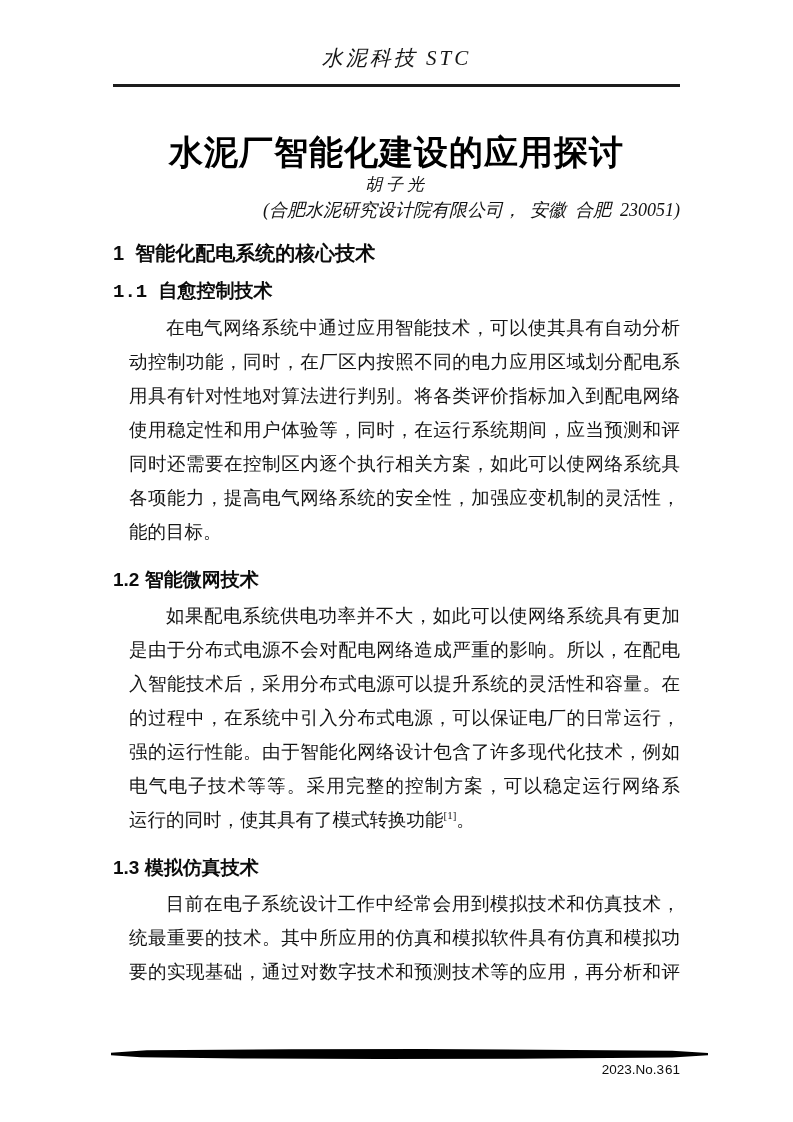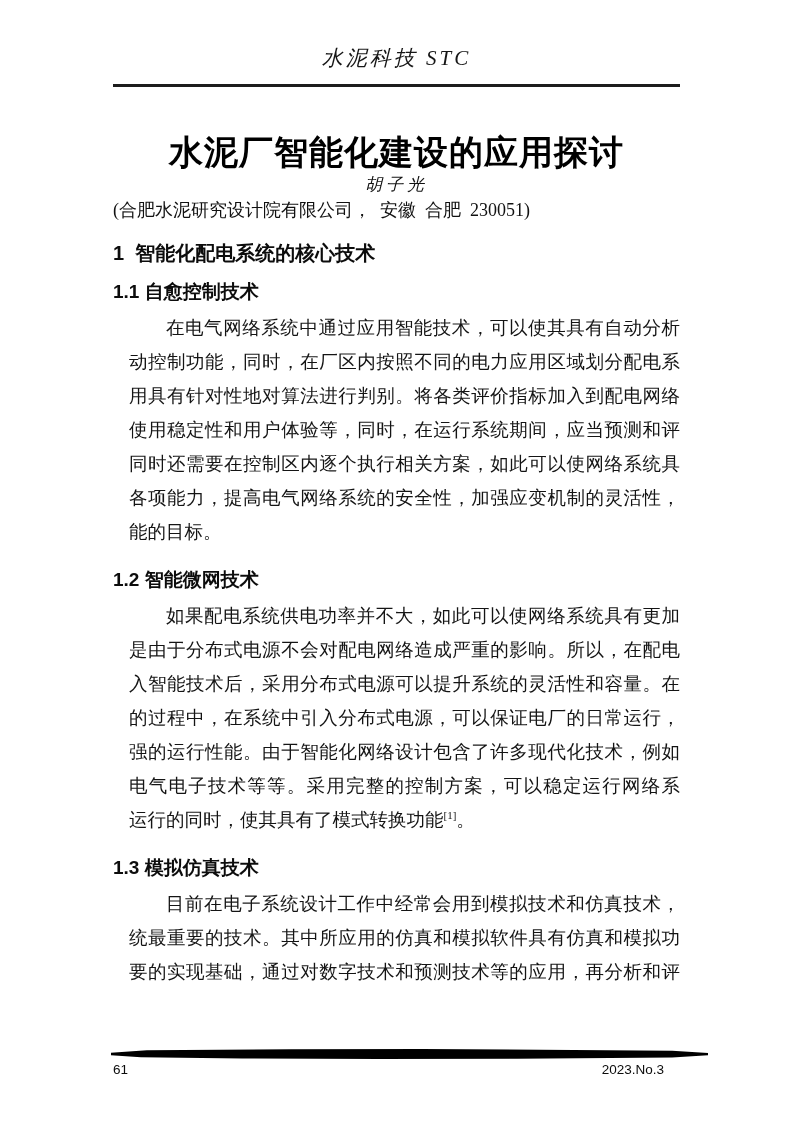--- a/index.html
+++ b/index.html
@@ -40,44 +40,45 @@
   }
   .author {
     text-align:center;
     font-size:17px;
     line-height:24px;
     font-style:italic;
     letter-spacing:4px;
     white-space:pre;
   }
   .affiliation {
-    text-align:left;
+    text-align:right;
     font-size:18px;
     line-height:26px;
+    font-style:italic;
     white-space:pre;
   }
   .h1 {
     margin:16px 0 0 0;
     font-family:"Liberation Sans", sans-serif;
     font-size:20px;
     font-weight:bold;
     line-height:28px;
     white-space:pre;
     color:#0c0c0c;
   }
   .h2 {
     margin:18px 0 0 0;
     font-family:"Liberation Sans", sans-serif;
     font-size:19px;
     font-weight:bold;
     line-height:26px;
     white-space:pre;
     color:#0c0c0c;
   }
-  .h1 + .h2 { margin-top:12px; }
+  .h1 + .h2 { margin-top:12px;font-family:Liberation Mono, monospace; }
   .para {
     margin:6px 0 0 16px;
     font-size:18.5px;
     color:#141414;
   }
   .line {
     height:34px;
     line-height:34px;
     text-align:justify;
     text-align-last:justify;
@@ -103,21 +104,21 @@
     left:62px; right:62px;
     top:1062px;
     height:18px;
     font-family:"Liberation Sans", sans-serif;
     font-size:13.5px;
     color:#0c0c0c;
   }
   .footer-page {
     position:absolute;
     left:0; right:0;
-    text-align:left;
+    text-align:right;
   }
   .footer-issue {
     position:absolute;
     right:16px;
     top:0;
   }
 </style>
 </head>
 <body>
 

